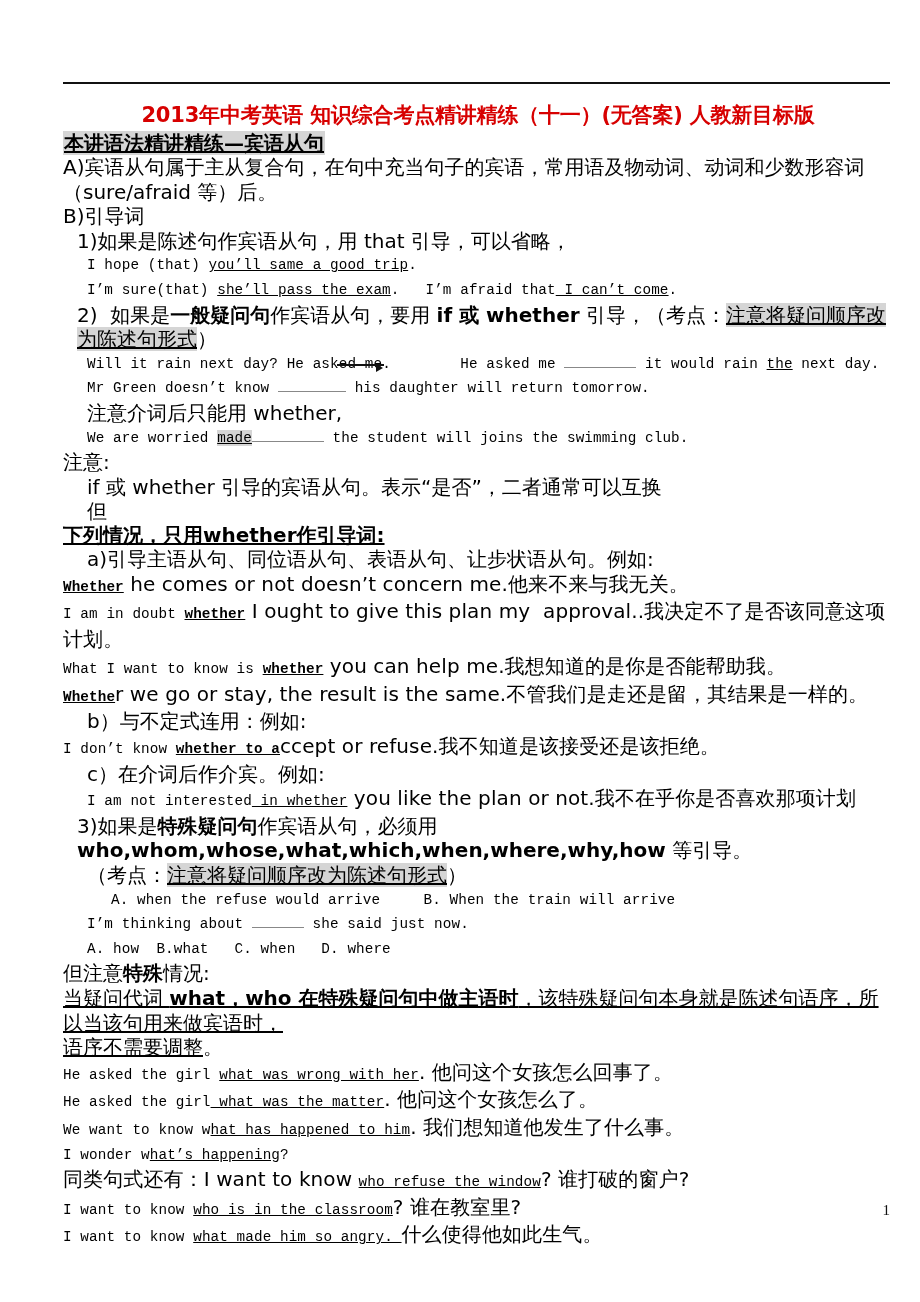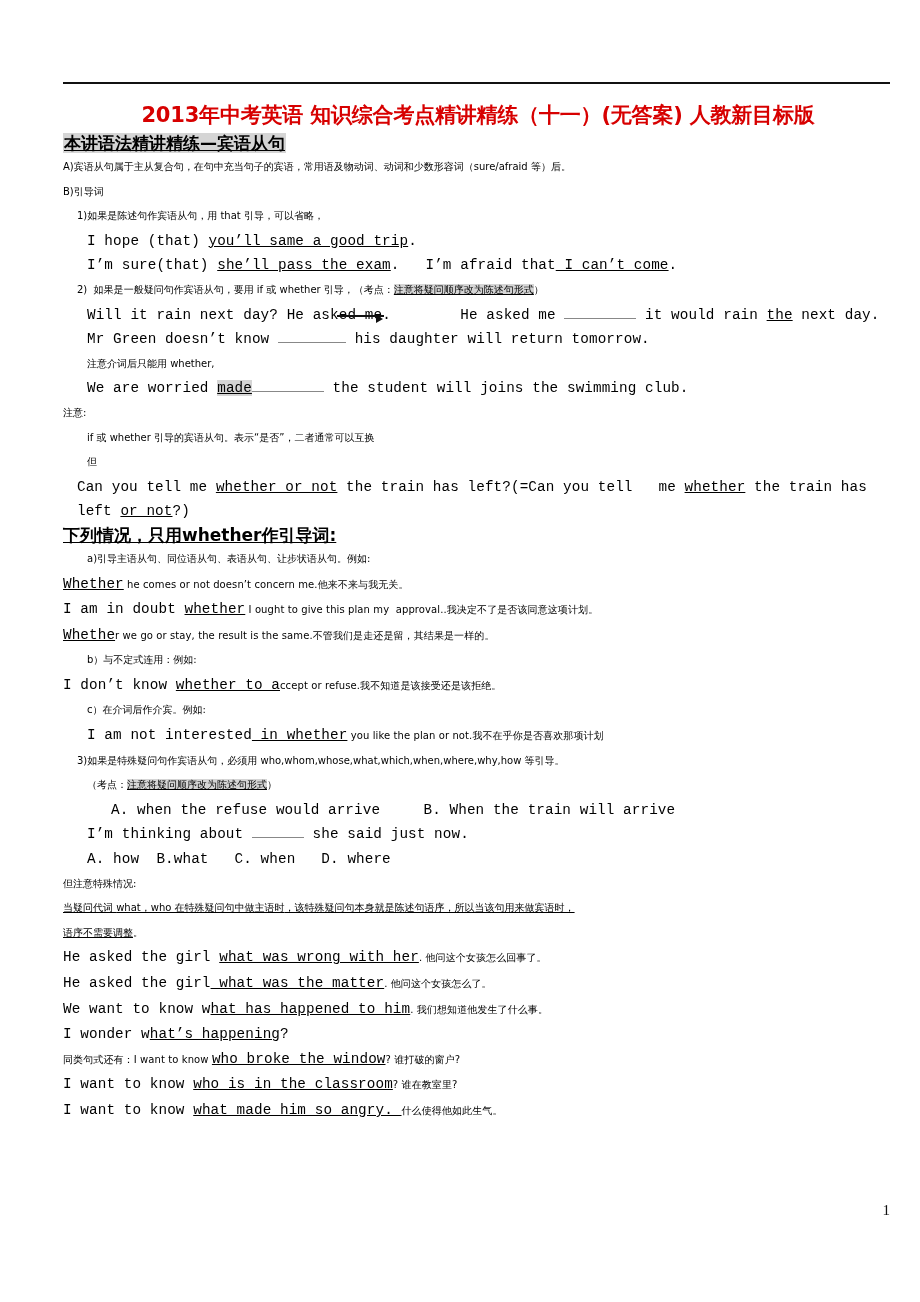--- a/index.html
+++ b/index.html
@@ -44,51 +44,51 @@
     letter-spacing: 0px;
     margin: 0;
   }
   .mono {
     font-family: "Liberation Mono", "DejaVu Sans Mono", monospace;
     font-size: 14.3px;
     letter-spacing: .1px;
   }
   .cn {
     font-family: "DejaVu Sans", "Liberation Sans", sans-serif;
-    font-size: 10px;
+    font-size: 20px;
   }
   
   .doc-title {
     color: #d70000;
     font-weight: bold;
     font-size: 21px;
     line-height: 30px;
     text-align: center;
     margin: 0 0 2px 0;
     font-family: "DejaVu Sans", "Liberation Sans", sans-serif;
     letter-spacing: -0.2px;
   }
   
   .hl {
     background: #d5d5d5;
   }
   .sec-head {
     font-weight: bold;
-    font-size: 17px;
+    font-size: 20px;
     line-height: 23px;
     text-decoration: underline;
     font-family: "DejaVu Sans", "Liberation Sans", sans-serif;
     margin: 0;
     display: block;
   }
   .sec-head span.hl {
     padding: 0 1px;
   }
   .u { text-decoration: underline; }
-  .b { font-weight: normal; }
+  .b { font-weight: bold; }
   .blank {
     display: inline-block;
     border-bottom: 1px solid #888;
     vertical-align: baseline;
   }
   .blank.w1 { width: 72px; }
   .blank.w2 { width: 68px; }
   .blank.w4 { width: 74px; }
   .blank.w5 { width: 52px; }
   .strike {
@@ -162,30 +162,30 @@
 
     <div class="ln mono indent2"><span>We are worried </span><span class="hl u">made</span><span class="blank w1"></span><span> the student will joins the swimming club.</span></div>
 
     <div class="ln cn">注意:</div>
 
     <div class="ln cn indent2">if 或 whether 引导的宾语从句。表示“是否”，二者通常可以互换</div>
 
     <div class="ln cn indent2">但</div>
 
 
-    <div class="ln mono indent1"><span>Can you tell me </span><span class="b u">whether or not</span><span> the train has left?(=Can you tell   me </span><span class="u">whether</span><span> the train has left </span><span class="u">or not</span><span>?)</span></div>
 
     <div class="sec-head"><span>下列情况，只用whether作引导词:</span></div>
 
     <div class="ln cn indent2">a)引导主语从句、同位语从句、表语从句、让步状语从句。例如:</div>
 
     <div class="ln mono"><span class="b u">Whether</span><span class="cn"> he comes or not doesn’t concern me.他来不来与我无关。</span></div>
 
     <div class="ln mono"><span>I am in doubt </span><span class="b u">whether</span><span class="cn"> I ought to give this plan my  approval..我决定不了是否该同意这项计划。</span></div>
 
+    <div class="ln mono"><span>What I want to know is </span><span class="b u">whether</span><span class="cn"> you can help me.我想知道的是你是否能帮助我。</span></div>
 
     <div class="ln mono"><span class="b u">Whethe</span><span class="cn">r we go or stay, the result is the same.不管我们是走还是留，其结果是一样的。</span></div>
 
     <div class="ln cn indent2">b）与不定式连用：例如:</div>
 
     <div class="ln mono"><span>I don’t know </span><span class="b u">whether to a</span><span class="cn">ccept or refuse.我不知道是该接受还是该拒绝。</span></div>
 
     <div class="ln cn indent2">c）在介词后作介宾。例如:</div>
 
     <div class="ln mono indent2"><span>I am not interested</span><span class="u"> in whether</span><span class="cn"> you like the plan or not.我不在乎你是否喜欢那项计划</span></div>
@@ -209,21 +209,21 @@
     <div class="ln cn"><span class="u">语序不需要调整</span><span>。</span></div>
 
     <div class="ln mono"><span>He asked the girl </span><span class="u">what was wrong with her</span><span class="cn">. 他问这个女孩怎么回事了。</span></div>
 
     <div class="ln mono"><span>He asked the girl</span><span class="u"> what was the matter</span><span class="cn">. 他问这个女孩怎么了。</span></div>
 
     <div class="ln mono"><span>We want to know w</span><span class="u">hat has happened to him</span><span class="cn">. 我们想知道他发生了什么事。</span></div>
 
     <div class="ln mono"><span>I wonder w</span><span class="u">hat’s happening</span><span>?</span></div>
 
-    <div class="ln mono"><span class="cn">同类句式还有：I want to know </span><span class="u">who broke the window</span><span class="cn">? 谁打破的窗户?</span></div>
+    <div class="ln mono"><span class="cn">同类句式还有：I want to know </span><span class="u">who refuse the window</span><span class="cn">? 谁打破的窗户?</span></div>
 
     <div class="ln mono"><span>I want to know </span><span class="u">who is in the classroom</span><span class="cn">? 谁在教室里?</span></div>
 
     <div class="ln mono"><span>I want to know </span><span class="u">what made him so angry. </span><span class="cn">什么使得他如此生气。</span></div>
 
   </div>
 
   <div class="page-num">1</div>
 
 </div>

